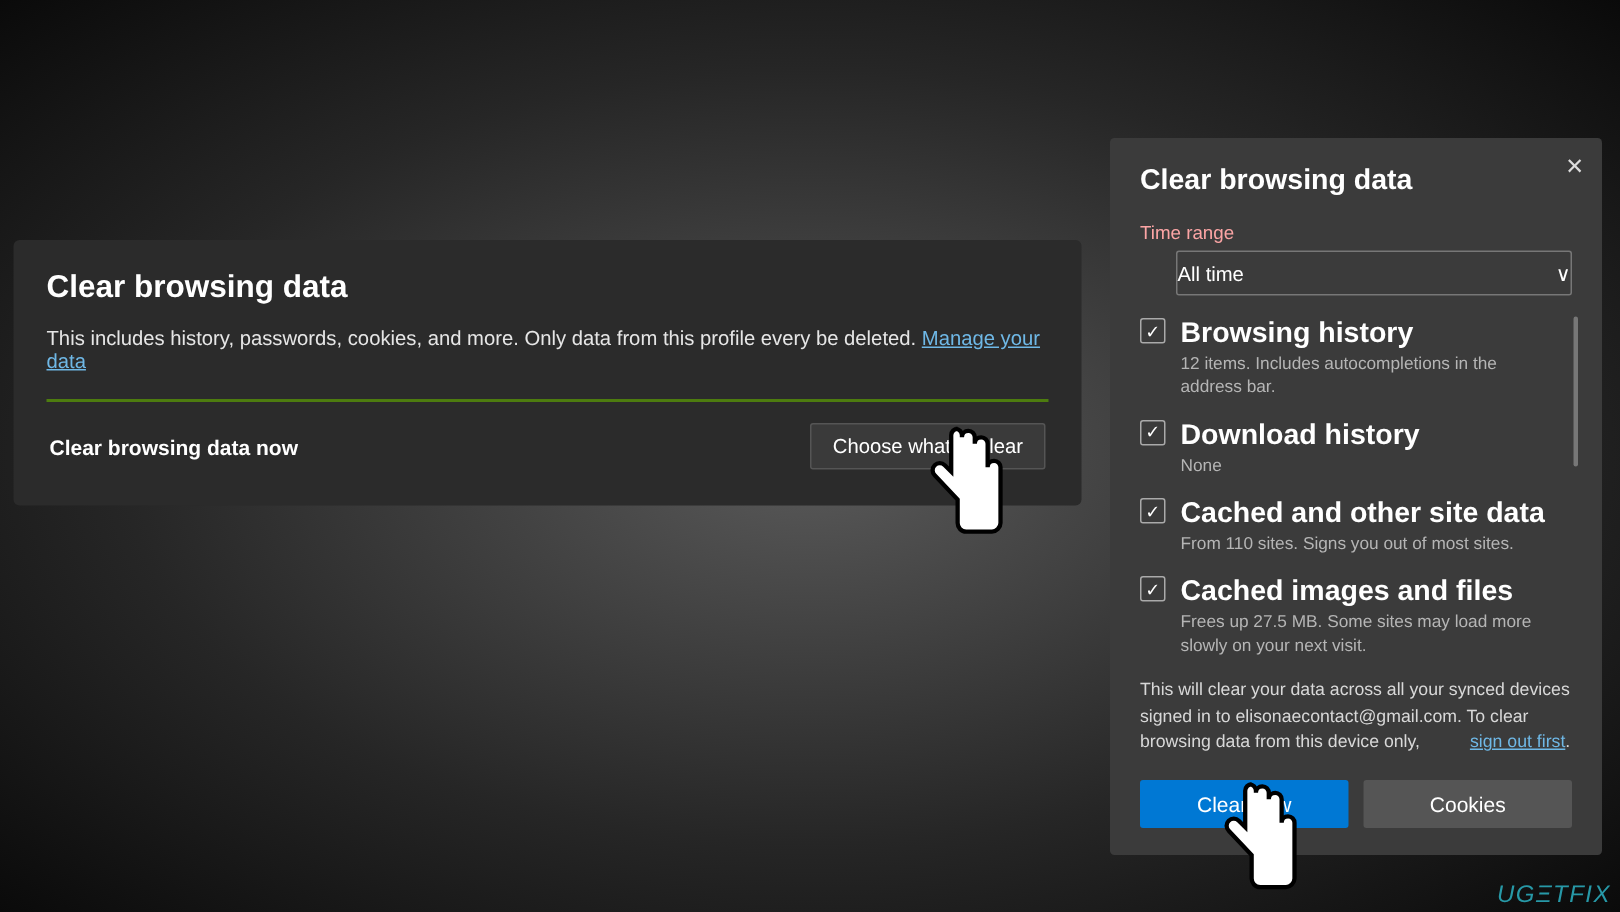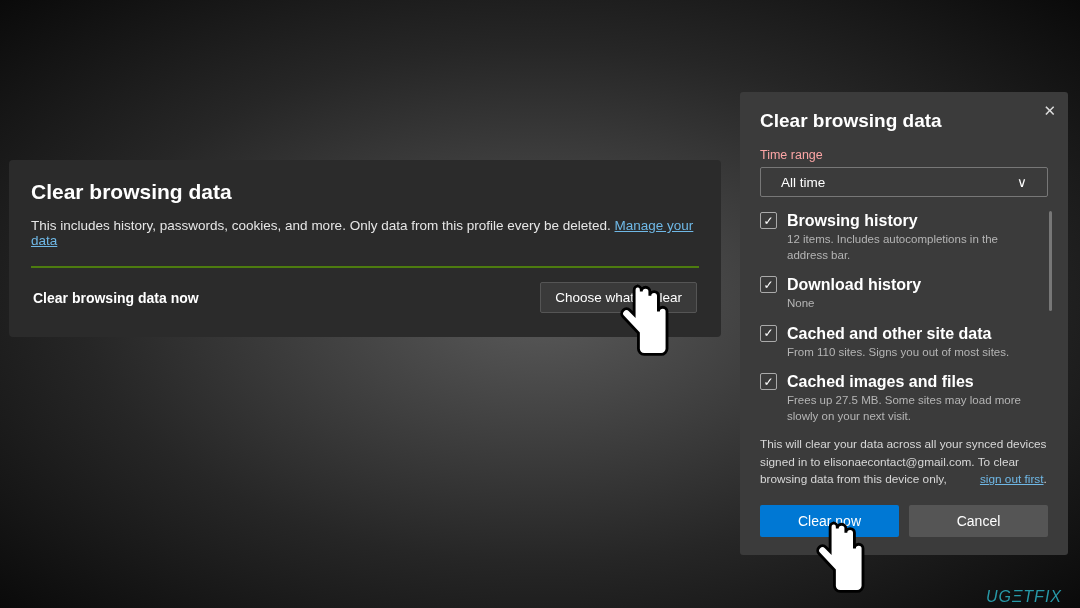--- a/index.html
+++ b/index.html
@@ -60,35 +60,36 @@
   .dialog-close {
     position: absolute; right: 12px; top: 10px;
     color: #ddd; font-size: 15px; cursor: pointer;
     background: none; border: none;
   }
   .dialog h2 { font-size: 19px; font-weight: 600; margin-bottom: 16px; }
   .dlg-label { font-size: 12.5px; color: #fca5a5; margin-bottom: 5px; }
   .select {
     display: flex; align-items: center; justify-content: space-between;
     border: 1px solid #777; background: #3b3b3b;
-    padding: 6px 20px; font-size: 13.5px;
+    padding: 6px 0; font-size: 13.5px;
     border-radius: 2px; cursor: pointer;
     margin-bottom: 14px;
+    margin-left: 24px;
   }
   .options { position: relative; padding-right: 10px; }
   .opt { display: flex; gap: 10px; margin-bottom: 12px; }
   .checkbox {
     width: 17px; height: 17px; min-width: 17px;
     border: 1.5px solid #aaa; border-radius: 2px;
     background: #3b3b3b;
     display: flex; align-items: center; justify-content: center;
     font-size: 12px; color: #fff; margin-top: 1px;
     cursor: pointer;
   }
-  .opt-title { font-size: 16px; font-weight: 600; line-height: 1.25; }
+  .opt-title { font-size: 19px; font-weight: 600; line-height: 1.25; }
   .opt-desc  { font-size: 11.5px; color: #b5b5b5; line-height: 1.35; margin-top: 1px; }
   .scroll-ind {
     position: absolute; right: -4px; top: 0;
     width: 3px; height: 100px; background: #777; border-radius: 2px;
   }
   .dlg-note {
     font-size: 11.8px; color: #d8d8d8; line-height: 1.5;
     margin: 6px 0 16px 0;
   }
   .dlg-note a { color: #6fb8e6; text-decoration: underline; margin-left: 30px; }
@@ -102,21 +103,21 @@
 
   
   .cursor {
     position: absolute;
     width: 58px; height: 80px;
     pointer-events: none;
   }
 
   
   .watermark {
-    position: absolute; right: 18px; bottom: 2px;
+    position: absolute; right: 6px; bottom: 2px;
     color: #2aa8b8; font-size: 16px; font-style: italic;
     letter-spacing: 1px; opacity: 0.9;
   }
 </style>
 </head>
 <body>
 
 <div class="settings-panel">
   <h2>Clear browsing data</h2>
   <p class="settings-sub">
@@ -175,21 +176,21 @@
       </div>
     </div>
   </div>
 
   <p class="dlg-note">
     <span>This will clear your data across all your synced devices signed in to elisonaecontact@gmail.com. To clear browsing data from this device only, </span><a href="#">sign out first</a><span>.</span>
   </p>
 
   <div class="dlg-btns">
     <button class="btn btn-primary">Clear now</button>
-    <button class="btn btn-secondary">Cancel</button>
+    <button class="btn btn-secondary">Cookies</button>
   </div>
 </div>
 
 <svg class="cursor" style="left:618px; top:283px;" viewBox="0 0 40 56">
   <path d="M14 2c-1.6 0-3 1.3-3 3v17l-3-3c-1.3-1.3-3.4-1.3-4.7 0-1.3 1.3-1.3 3.4 0 4.7L14 35v11c0 2 1.6 4 4 4h12c2 0 4-2 4-4V20c0-1.6-1.3-3-3-3s-3 1.3-3 3V9c0-1.6-1.3-3-3-3s-3 1.3-3 3V6c0-1.6-1.3-3-3-3s-3 1.3-3 3V5c0-1.6-1.3-3-3-3z" fill="#fff" stroke="#000" stroke-width="2"></path>
 </svg>
 <svg class="cursor" style="left:814px; top:520px;" viewBox="0 0 40 56">
   <path d="M14 2c-1.6 0-3 1.3-3 3v17l-3-3c-1.3-1.3-3.4-1.3-4.7 0-1.3 1.3-1.3 3.4 0 4.7L14 35v11c0 2 1.6 4 4 4h12c2 0 4-2 4-4V20c0-1.6-1.3-3-3-3s-3 1.3-3 3V9c0-1.6-1.3-3-3-3s-3 1.3-3 3V6c0-1.6-1.3-3-3-3s-3 1.3-3 3V5c0-1.6-1.3-3-3-3z" fill="#fff" stroke="#000" stroke-width="2"></path>
 </svg>
 

